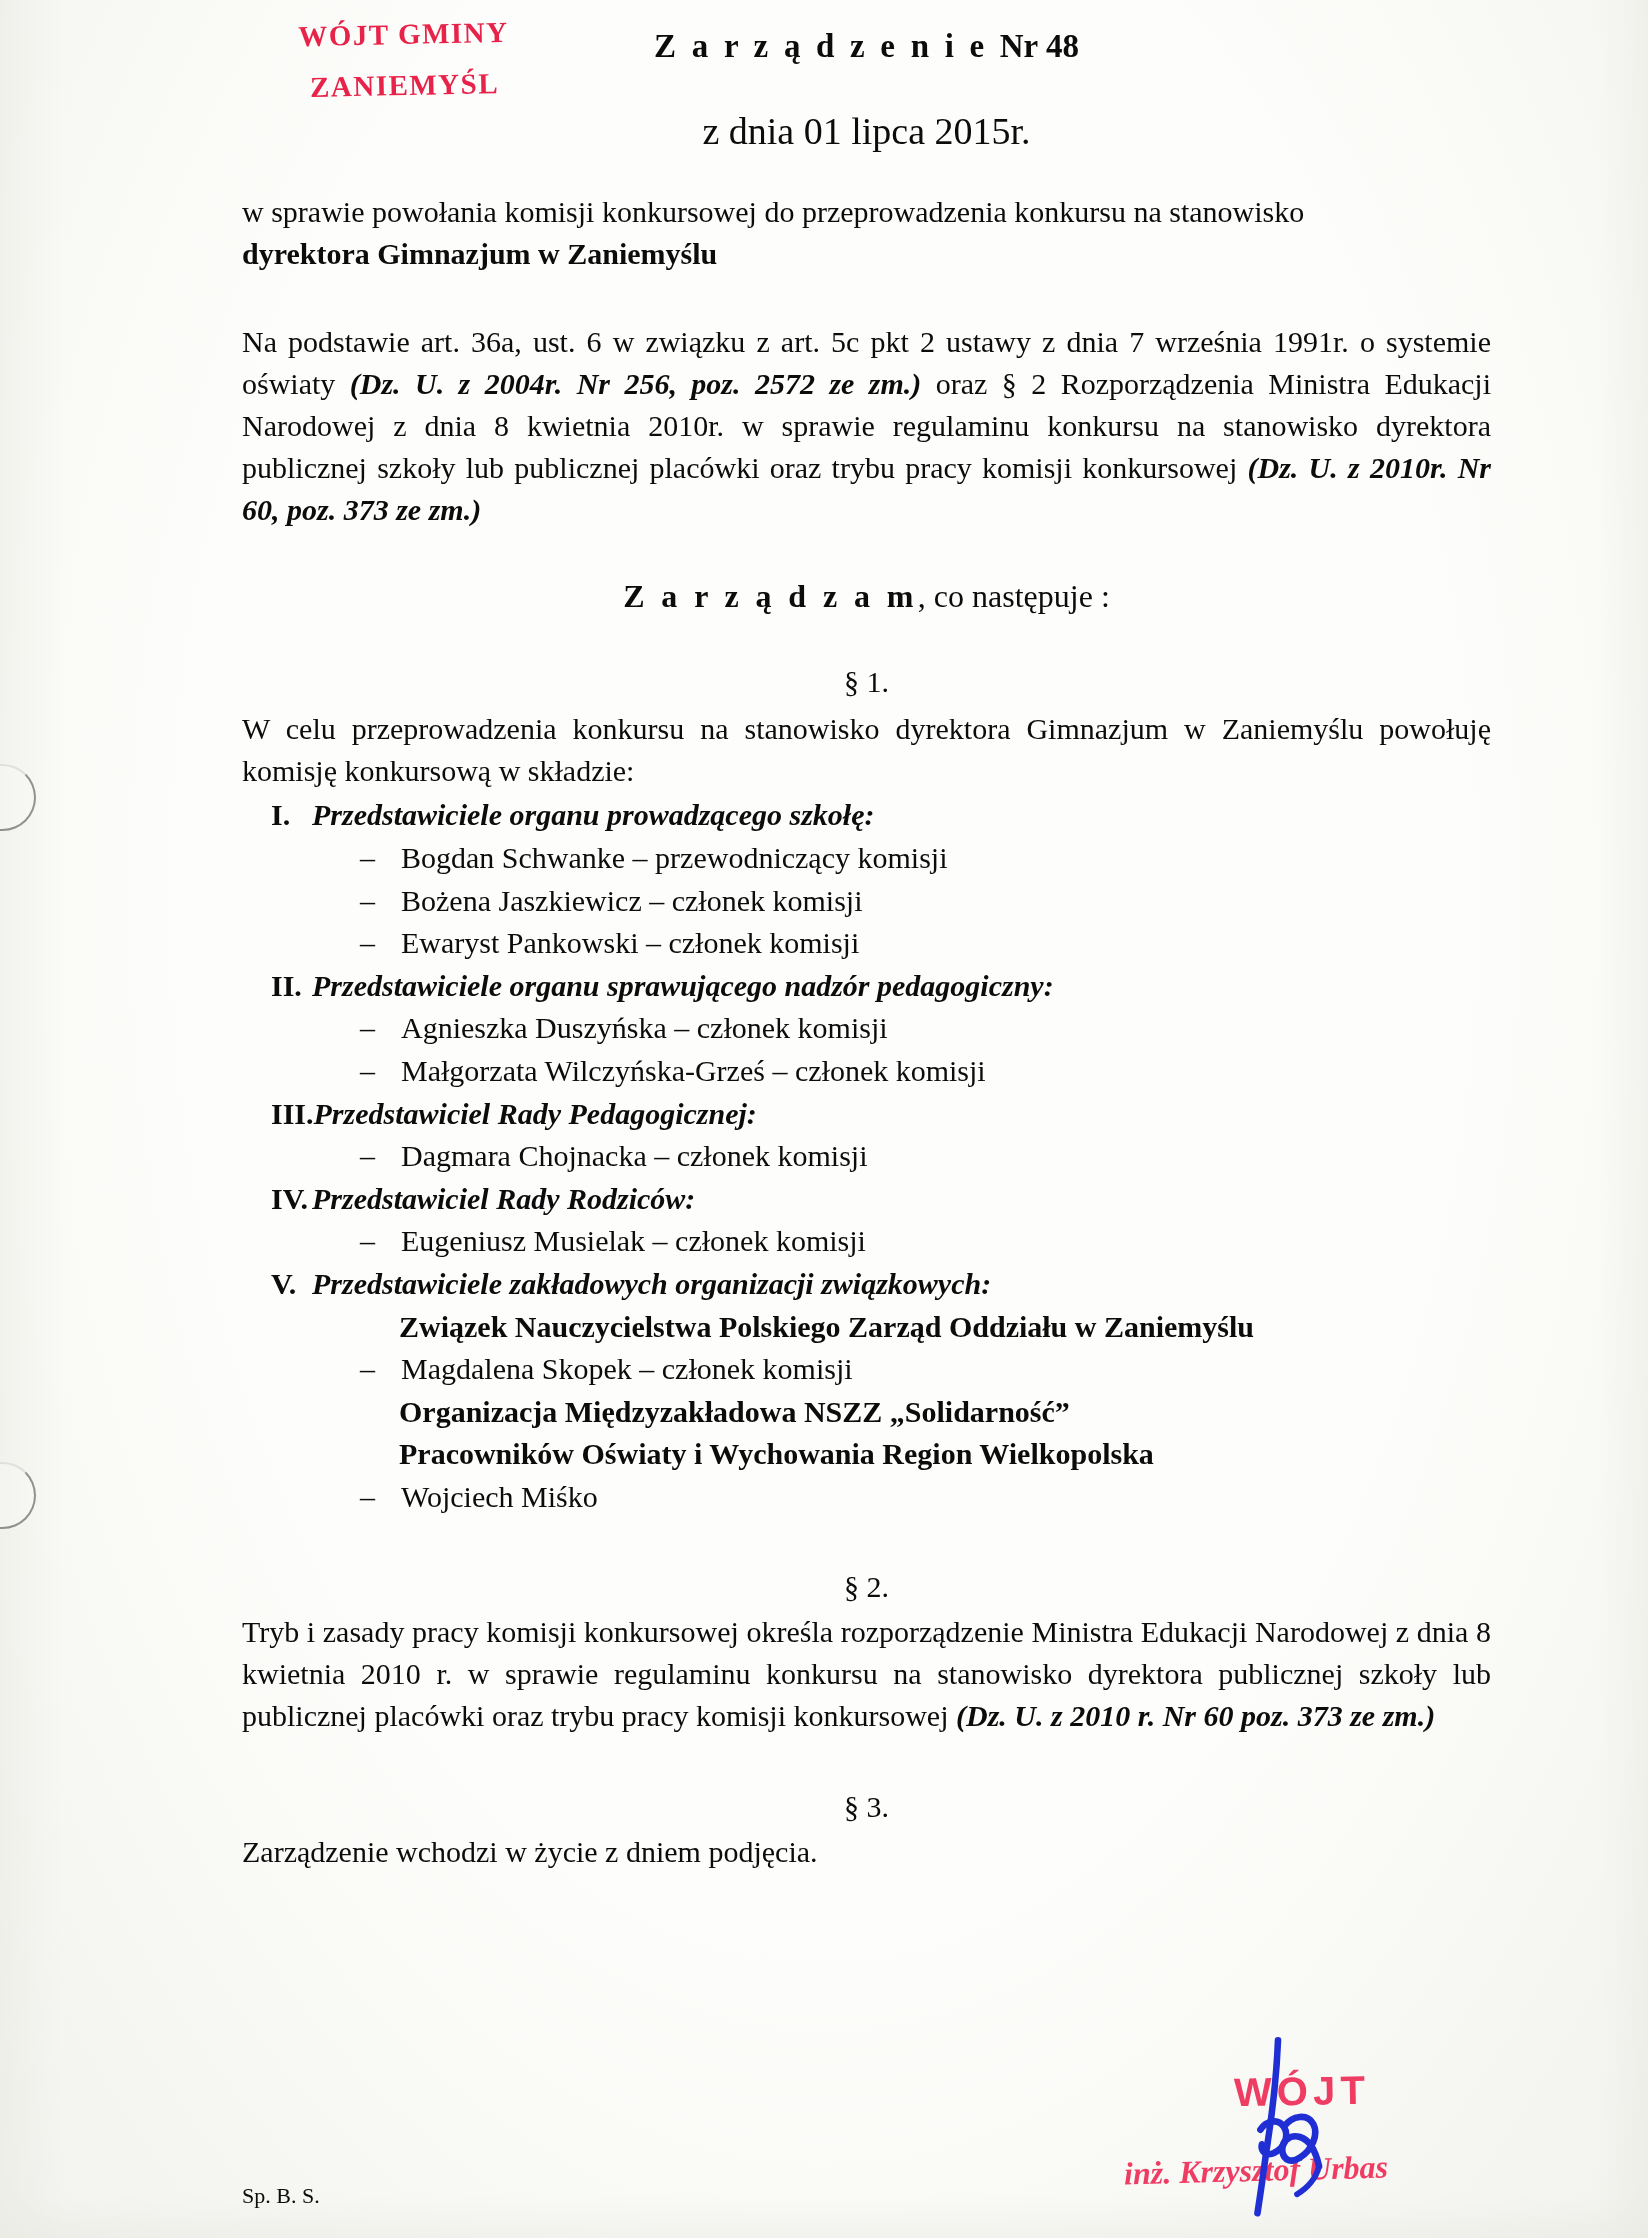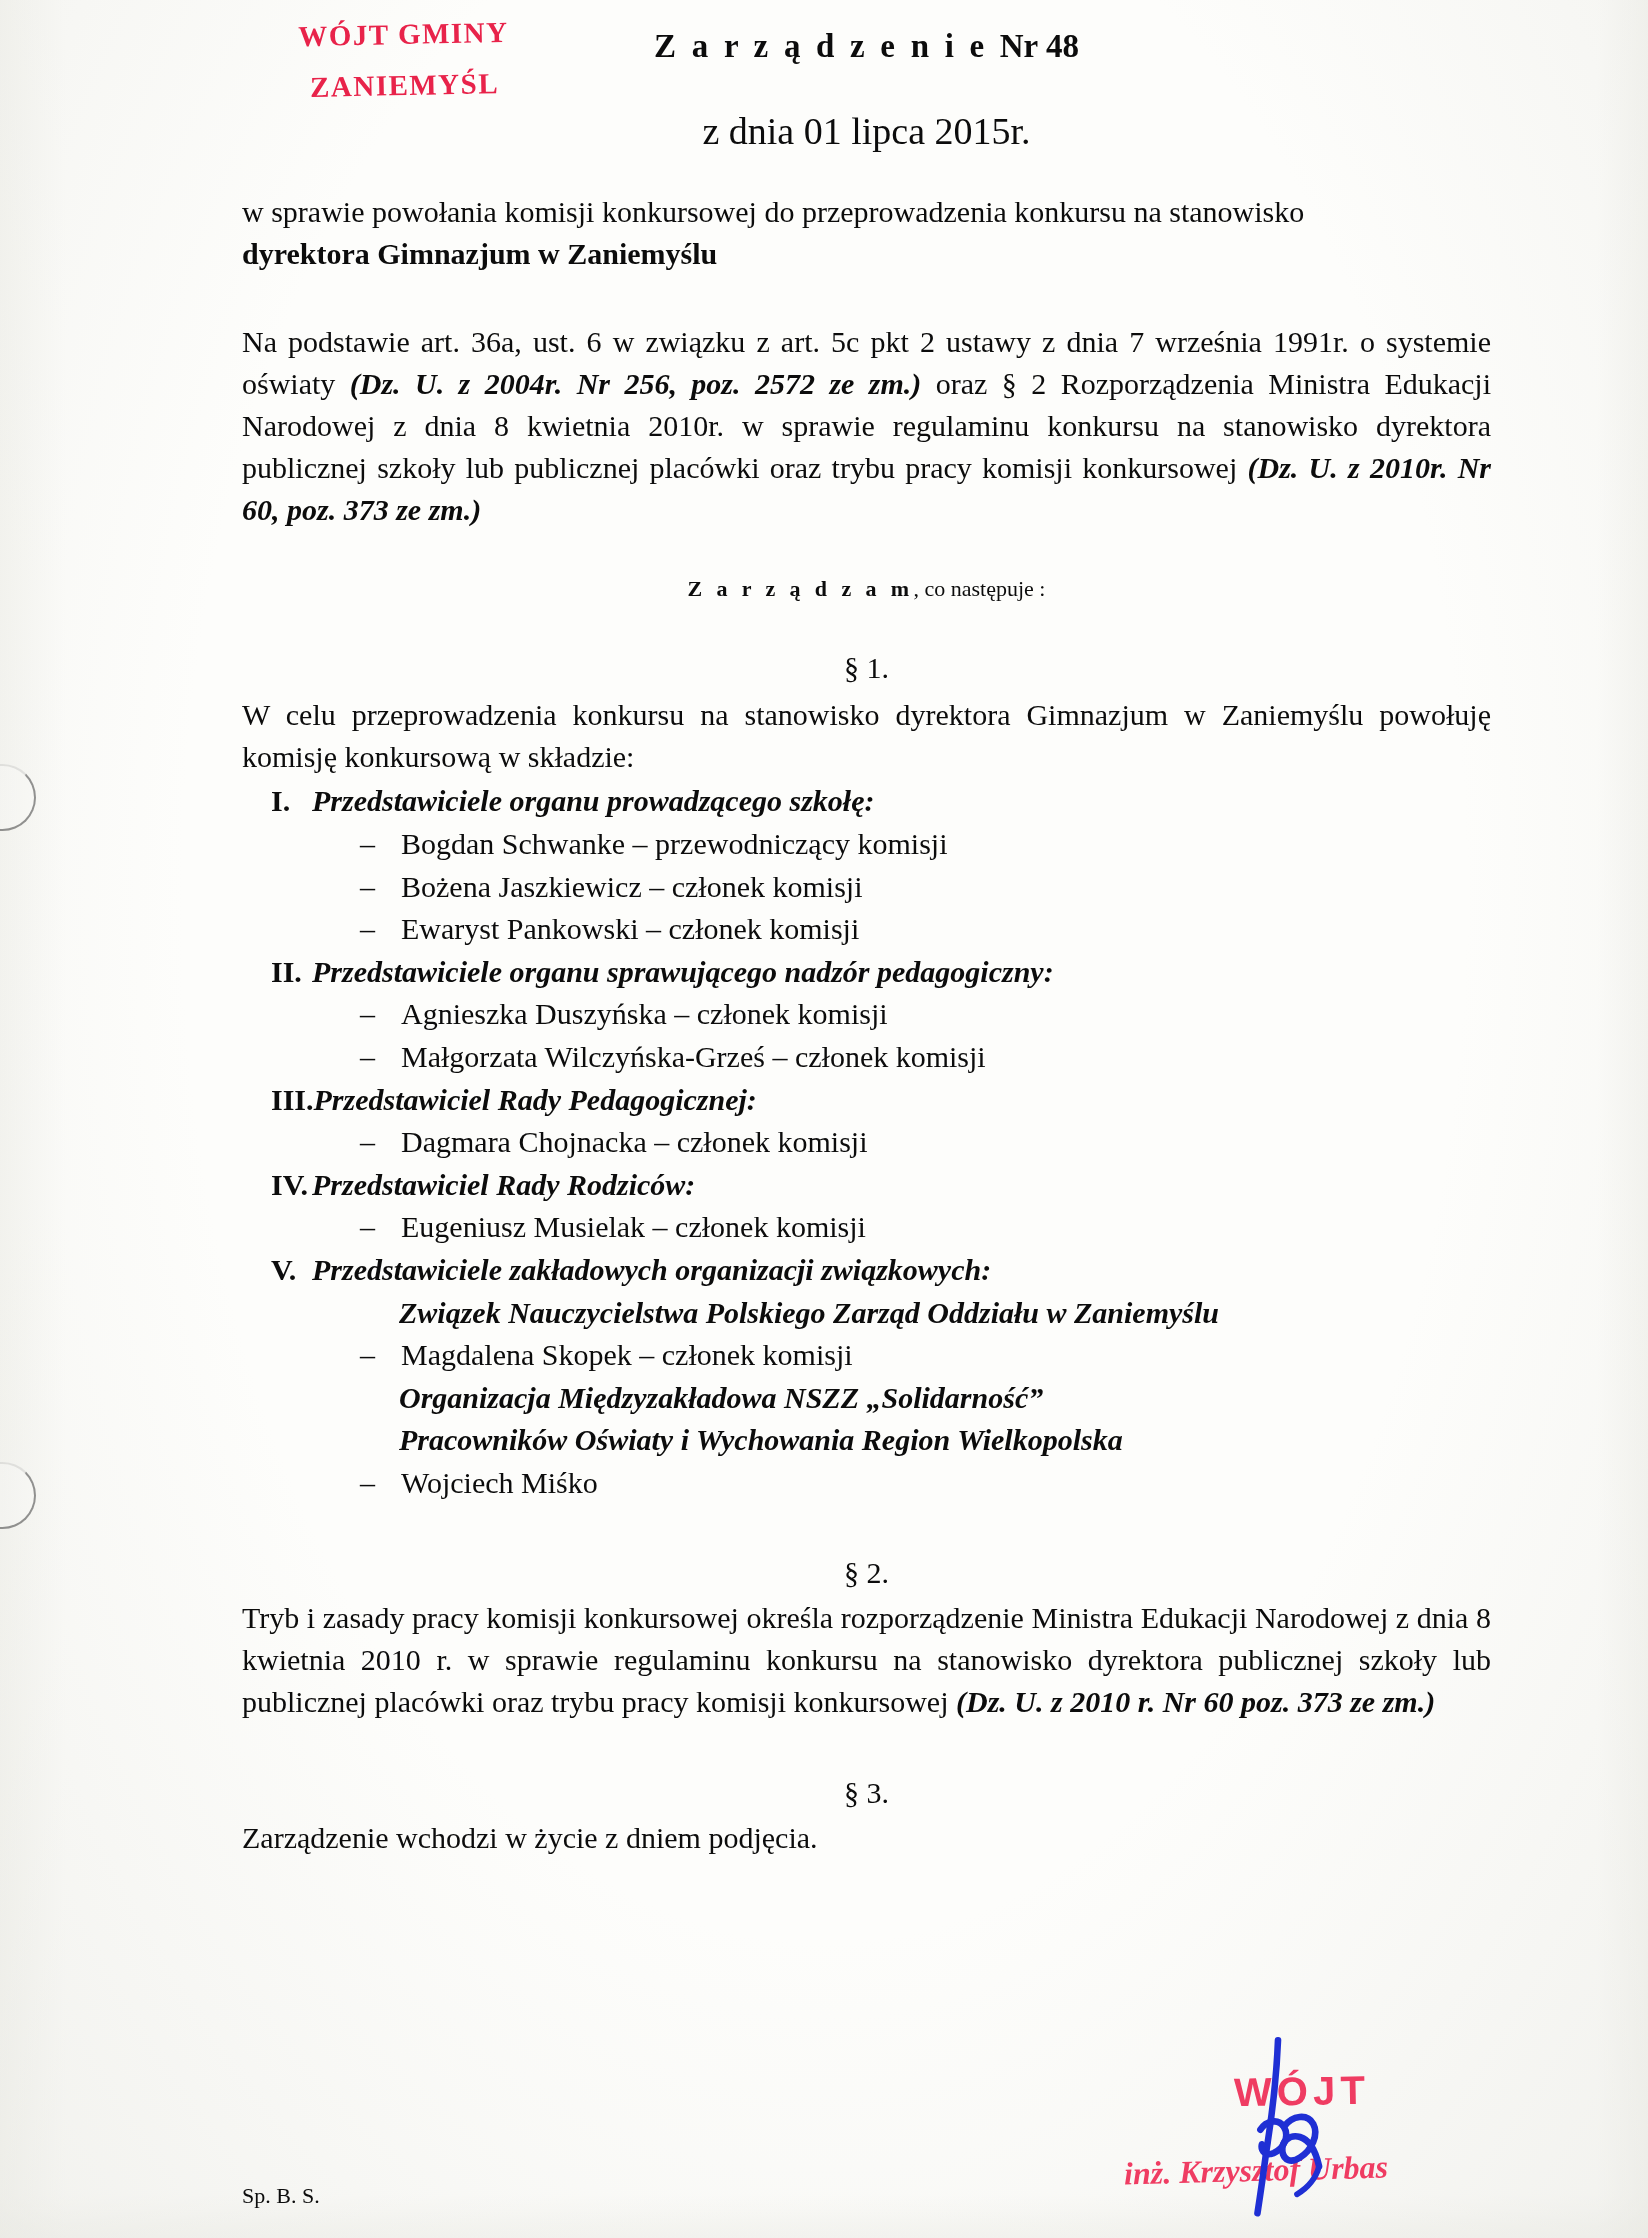--- a/index.html
+++ b/index.html
@@ -92,21 +92,21 @@
   #subject-line2 {
     font-weight: bold;
     font-size: 30px;
     line-height: 1.40;
   }
 
   #legal-basis { padding-top: 46px; }
 
   .center-line {
     text-align: center;
-    font-size: 22px;
+    font-size: 32px;
     line-height: 1.4;
   }
   #zarzadzam-line { padding-top: 43px; }
   #zarzadzam-line .kw {
     font-weight: bold;
     letter-spacing: 4.4px;
   }
   .section-mark {
     text-align: center;
     font-size: 30px;
@@ -140,21 +140,20 @@
   .member .dash {
     flex: 0 0 auto;
     width: 41px;
   }
   .member .mname { flex: 1 1 auto; }
   .org-line {
     font-weight: bold;
     font-size: 30px;
     line-height: 1.42;
     padding-left: 157px;
-    font-style: italic;
   }
 
   
   #s2-mark { padding-top: 51px; }
   #s2-body { padding-top: 7.3px; }
   #s3-mark { padding-top: 53px; }
   #s3-body { padding-top: 7.3px; }
 
   
   #signature-area {

